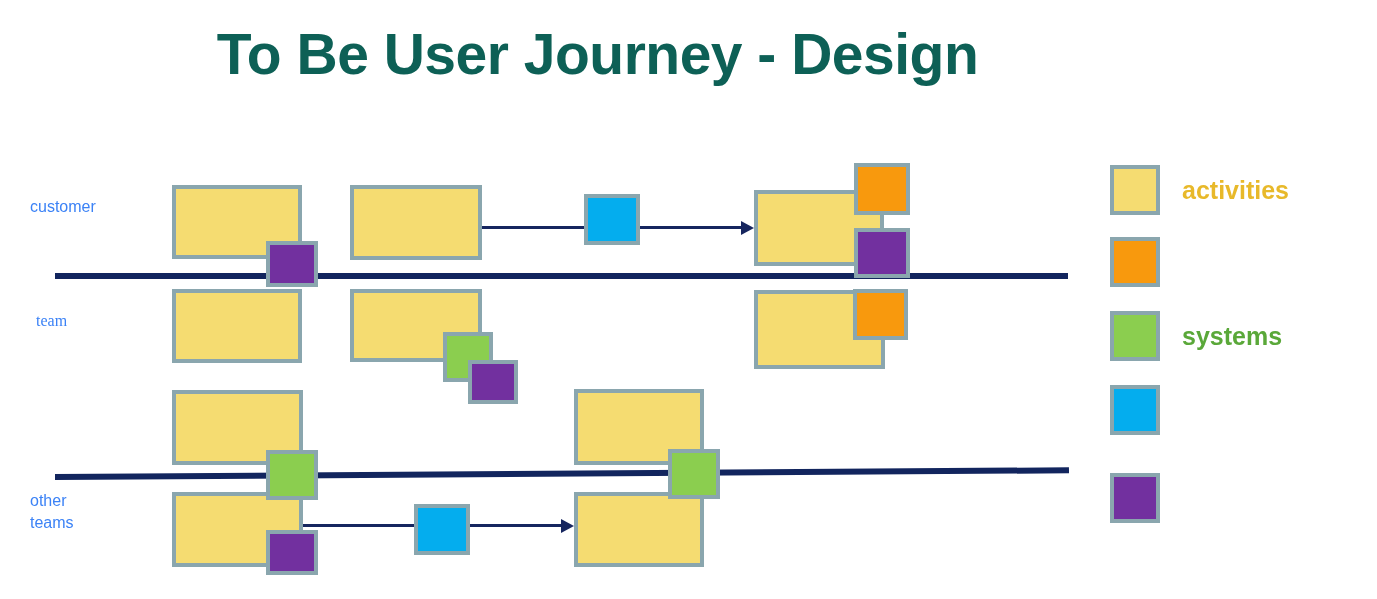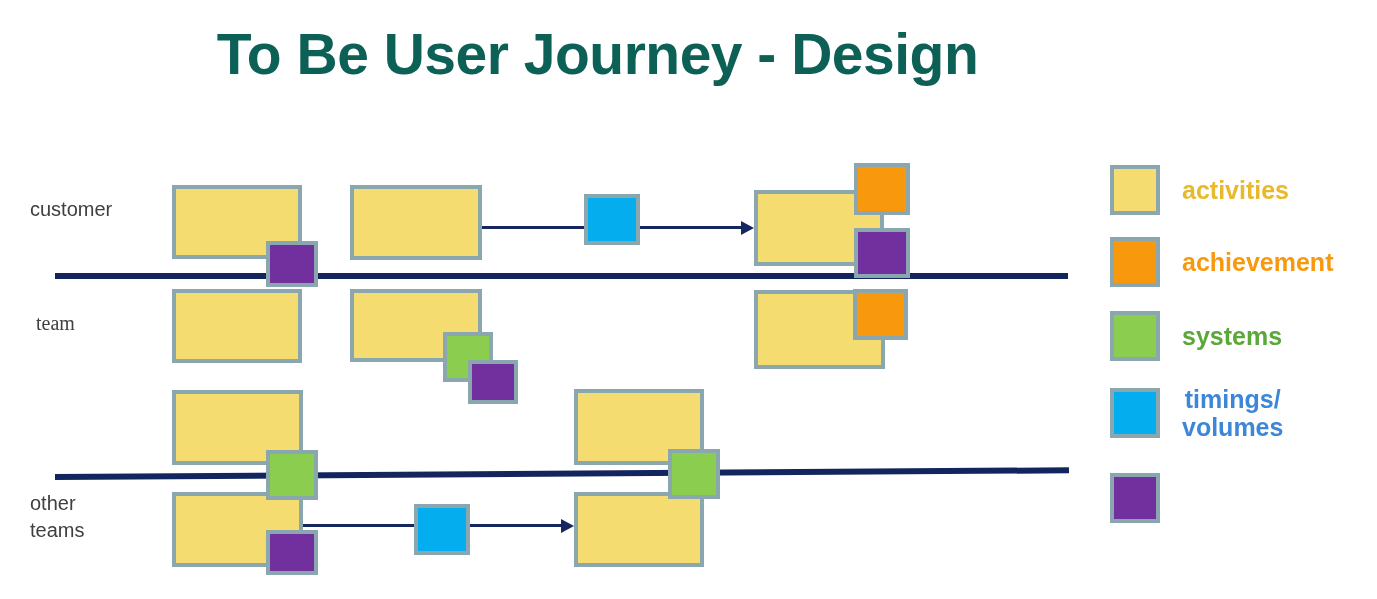--- a/index.html
+++ b/index.html
@@ -32,22 +32,22 @@
     font-weight: bold;
     letter-spacing: -0.5px;
     color: #0d6056;
     white-space: nowrap;
     line-height: 1.0;
   }
 
   
   .lane-label {
     position: absolute;
-    font-size: 20px;
-    color: #404040;
+    font-size: 16px;
+    color: #3b82f6;
     line-height: 1.35;
     white-space: pre-line;
   }
 
   
   .divider {
     position: absolute;
     background: #12255e;
     transform-origin: left center;
     z-index: 6;
@@ -171,29 +171,26 @@
       <div class="card activities" style="left: 574px; top: 492px; width: 130px; height: 75px; z-index: 11;"></div>
     </div>
 
   <div id="legend">
       <div class="legend-row" style="left: 0px; top: 10px;">
         <div class="legend-swatch activities"></div>
         <div class="legend-label" style="color: rgb(232, 185, 42);">activities</div>
       </div>
       <div class="legend-row" style="left: 0px; top: 82px;">
         <div class="legend-swatch achievement"></div>
-        <div class="legend-label" style="color: rgb(248, 153, 13);">achievement</div>
       </div>
       <div class="legend-row" style="left: 0px; top: 156px;">
         <div class="legend-swatch systems"></div>
         <div class="legend-label" style="color: rgb(90, 168, 57);">systems</div>
       </div>
       <div class="legend-row" style="left: 0px; top: 230px;">
         <div class="legend-swatch timings"></div>
-        <div class="legend-label" style="color: rgb(60, 135, 216);">timings/
-volumes</div>
       </div>
       <div class="legend-row" style="left: 0px; top: 318px;">
         <div class="legend-swatch assumptions"></div>
       </div>
     </div>
 
 </div>
 
 </body></html>

